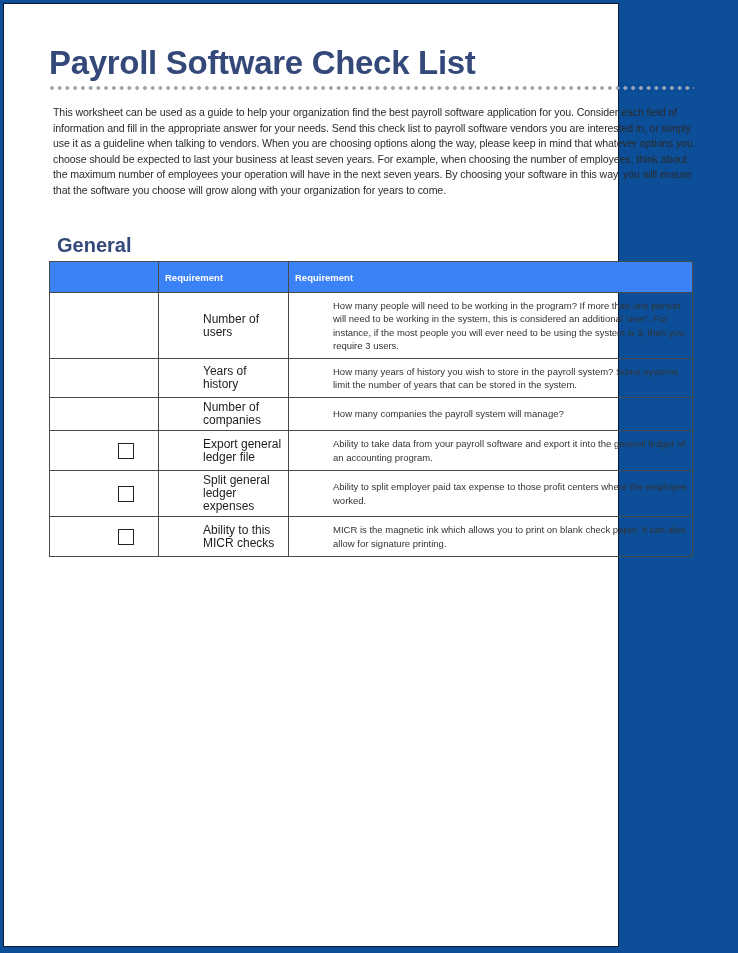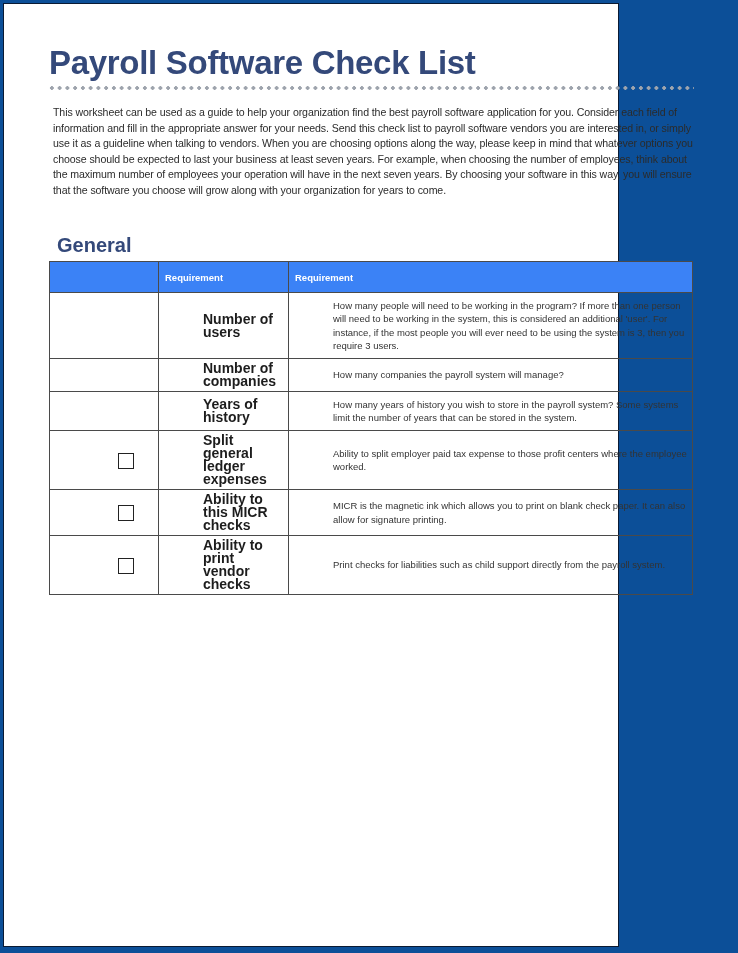--- a/index.html
+++ b/index.html
@@ -34,21 +34,21 @@
     border-collapse: collapse; table-layout: fixed;
   }
   table.checklist th, table.checklist td {
     border: 1.4px solid #4a4a4a; box-sizing: border-box; vertical-align: middle; padding-left: 44px;
   }
   table.checklist thead th {
     background: #3b82f6; color: #ffffff; font-size: 9.5px; font-weight: bold;
     text-align: left; padding: 0 6px; height: 31px;
   }
   td.chk { text-align: center; padding: 0; }
-  td.req { font-size: 14px; font-weight: bold; color: #1d1d1d; padding: 3px 6px; line-height: 13px; }
+  td.req { font-size: 12px; font-weight: normal; color: #1d1d1d; padding: 3px 6px; line-height: 13px; }
   td.desc { font-size: 9.5px; color: #333; padding: 3px 5px; line-height: 13.3px; }
   .checkbox {
     display: inline-block; width: 14px; height: 14px; border: 1.3px solid #222;
     background: #fff; vertical-align: middle; cursor: pointer;
   }
 </style>
 </head>
 <body>
 
 <div class="page">
@@ -69,40 +69,40 @@
         <th>Requirement</th>
         <th>Requirement</th>
       </tr>
     </thead>
     <tbody>
       <tr style="height:66px">
         <td class="chk"></td>
         <td class="req">Number of users</td>
         <td class="desc">How many people will need to be working in the program? If more than one person will need to be working in the system, this is considered an additional 'user'. For instance, if the most people you will ever need to be using the system is 3, then you require 3 users.</td>
       </tr>
+      <tr style="height:39px">
+        <td class="chk"></td>
+        <td class="req">Years of history</td>
+        <td class="desc">How many years of history you wish to store in the payroll system? Some systems limit the number of years that can be stored in the system.</td>
+      </tr>
       <tr style="height:27px">
         <td class="chk"></td>
         <td class="req">Number of companies</td>
         <td class="desc">How many companies the payroll system will manage?</td>
       </tr>
-      <tr style="height:39px">
-        <td class="chk"></td>
-        <td class="req">Years of history</td>
-        <td class="desc">How many years of history you wish to store in the payroll system? Some systems limit the number of years that can be stored in the system.</td>
+      <tr style="height:40px">
+        <td class="chk"><span class="checkbox"></span></td>
+        <td class="req">Export general ledger file</td>
+        <td class="desc">Ability to take data from your payroll software and export it into the general ledger of an accounting program.</td>
       </tr>
       <tr style="height:40px">
         <td class="chk"><span class="checkbox"></span></td>
         <td class="req">Split general ledger expenses</td>
         <td class="desc">Ability to split employer paid tax expense to those profit centers where the employee worked.</td>
       </tr>
       <tr style="height:40px">
         <td class="chk"><span class="checkbox"></span></td>
         <td class="req">Ability to this MICR checks</td>
         <td class="desc">MICR is the magnetic ink which allows you to print on blank check paper. It can also allow for signature printing.</td>
       </tr>
-      <tr style="height:40px">
-        <td class="chk"><span class="checkbox"></span></td>
-        <td class="req">Ability to print vendor checks</td>
-        <td class="desc">Print checks for liabilities such as child support directly from the payroll system.</td>
-      </tr>
     </tbody>
   </table>
 </div>
 
 </body></html>

